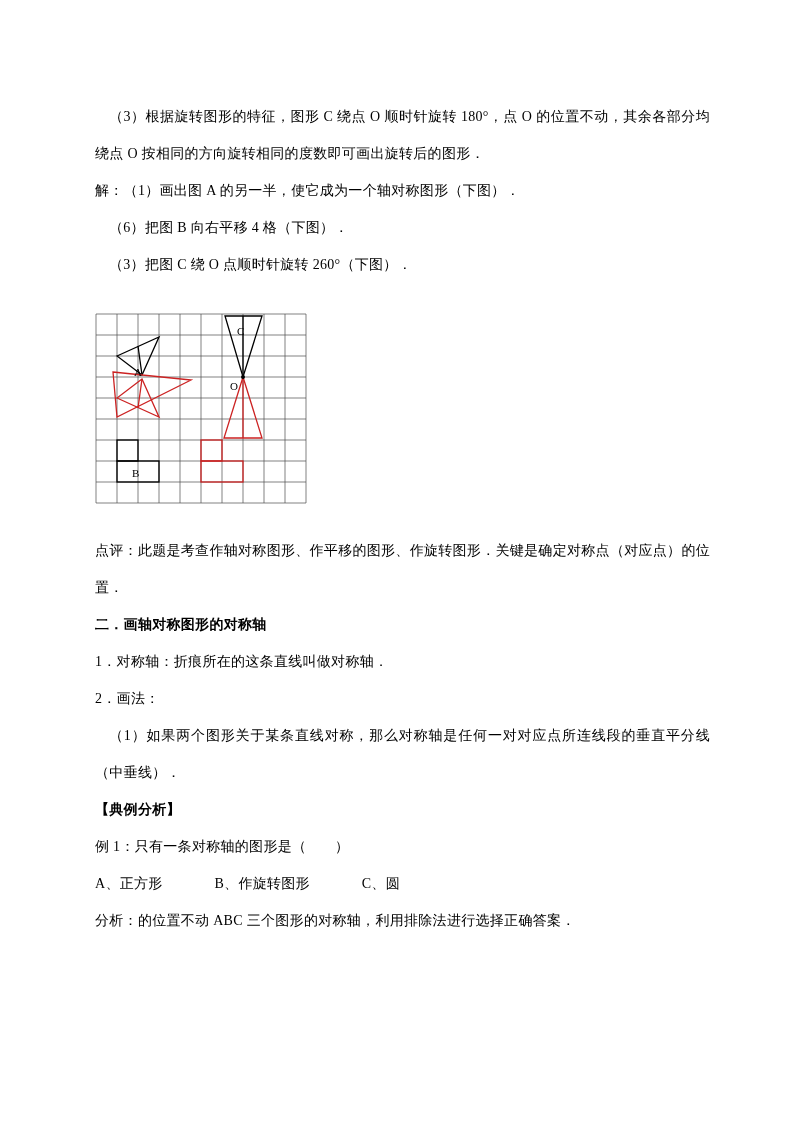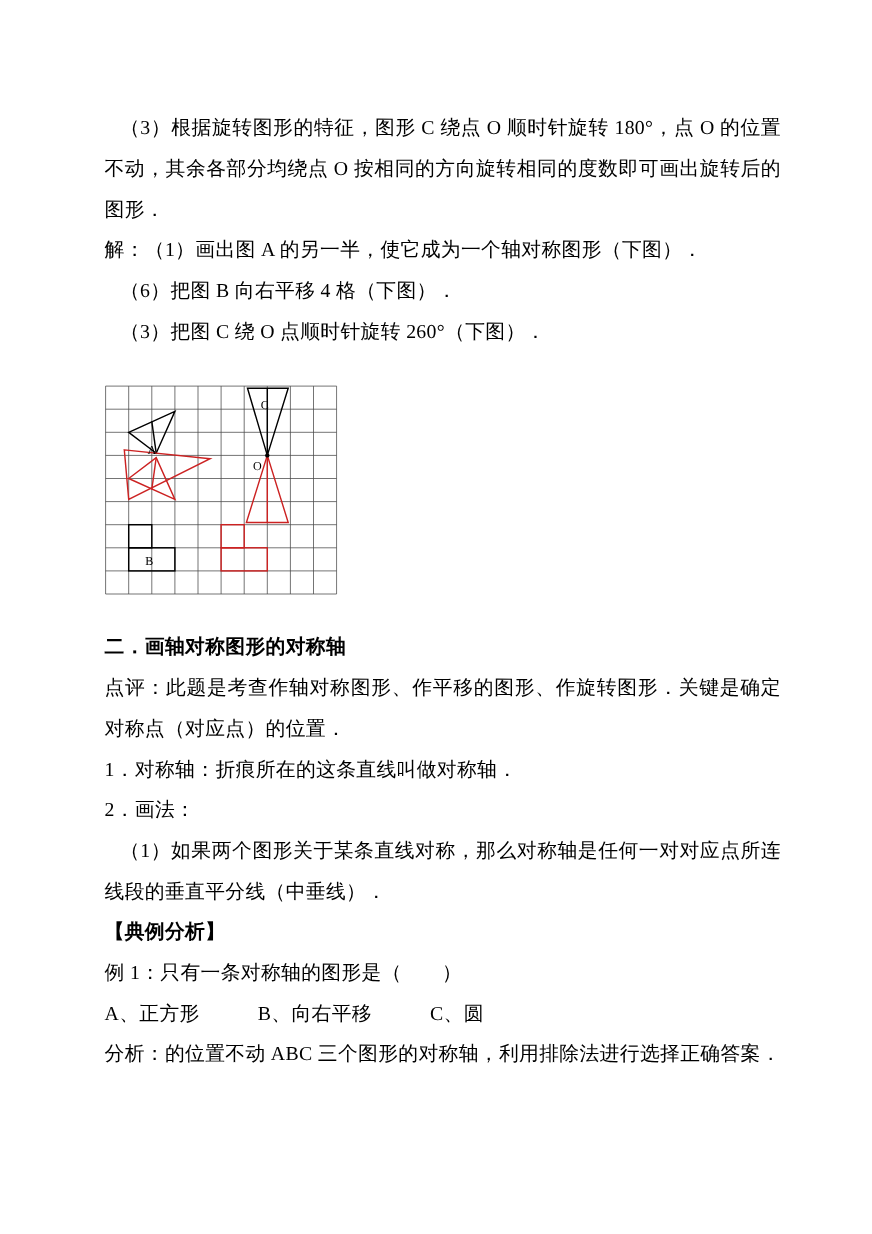--- a/index.html
+++ b/index.html
@@ -12,21 +12,21 @@
     font-family: "Liberation Serif", "DejaVu Serif", serif;
     overflow: hidden;
   }
   .page {
     width: 793px;
     height: 1122px;
     padding: 98px 83px 0 95px;
   }
   p.line {
     margin: 0;
-    font-size: 18px;
+    font-size: 14px;
     line-height: 37px;
     text-align: justify;
     letter-spacing: 0.3px;
   }
   p.indent { text-indent: 14px; }
   p.bold { font-weight: bold; }
   .figure-wrap {
     margin: 30px 0 24px 0;
   }
   .opt { margin-right: 48px; }
@@ -87,36 +87,36 @@
 
       <circle cx="147" cy="63" r="2" fill="#000000"></circle>
 
       <text x="38" y="62">A</text>
       <text x="36" y="163">B</text>
       <text x="141" y="21">C</text>
       <text x="134" y="76">O</text>
     </svg>
   </div>
 
+  <p class="line">点评：此题是考查作轴对称图形、作平移的图形、作旋转图形．关键是确定对称点（对应点）的位置．</p>
+
   <p class="line bold">二．画轴对称图形的对称轴</p>
-
-  <p class="line">点评：此题是考查作轴对称图形、作平移的图形、作旋转图形．关键是确定对称点（对应点）的位置．</p>
 
   <p class="line">1．对称轴：折痕所在的这条直线叫做对称轴．</p>
 
   <p class="line">2．画法：</p>
 
   <p class="line indent">（1）如果两个图形关于某条直线对称，那么对称轴是任何一对对应点所连线段的垂直平分线（中垂线）．</p>
 
 
   <p class="line bold">【典例分析】</p>
 
   <p class="line">例 1：只有一条对称轴的图形是（　　）</p>
 
   <p class="line">
     <span class="opt">A、正方形</span>
-    <span class="opt">B、向右平移</span>
+    <span class="opt">B、作旋转图形</span>
     <span>C、圆</span>
   </p>
 
   <p class="line">分析：的位置不动 ABC 三个图形的对称轴，利用排除法进行选择正确答案．</p>
 
 </div>
 
 </body></html>

